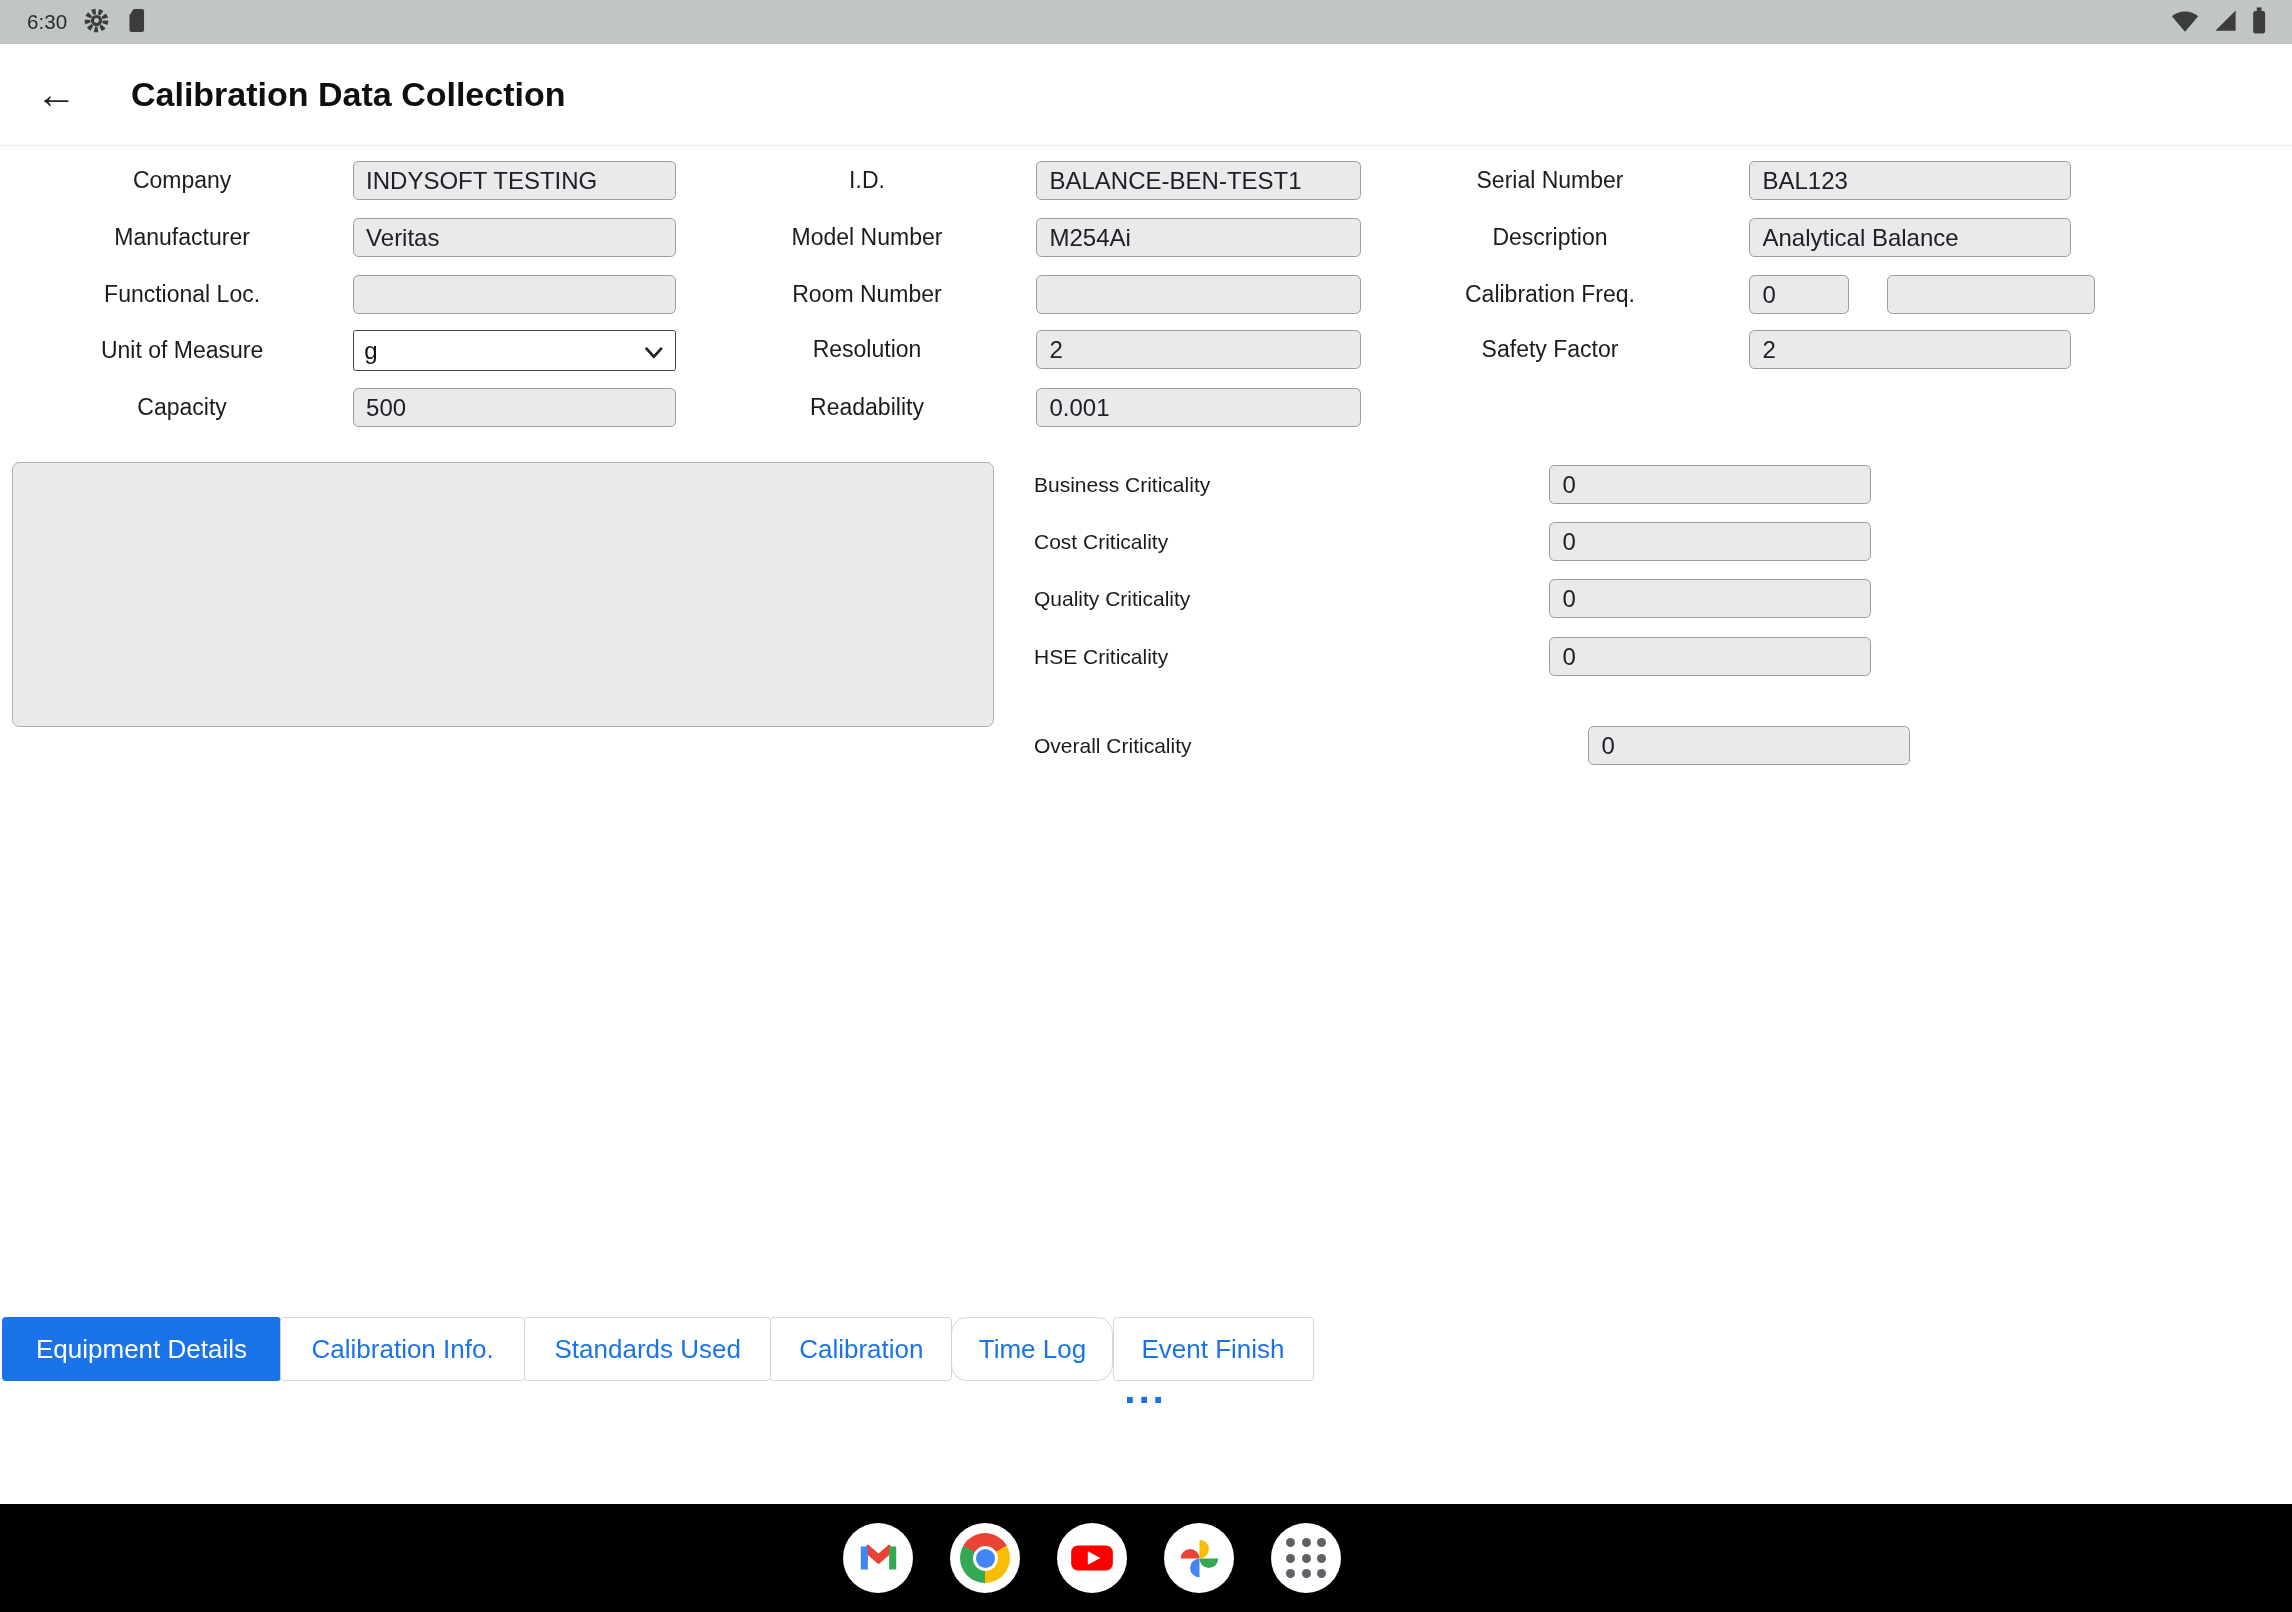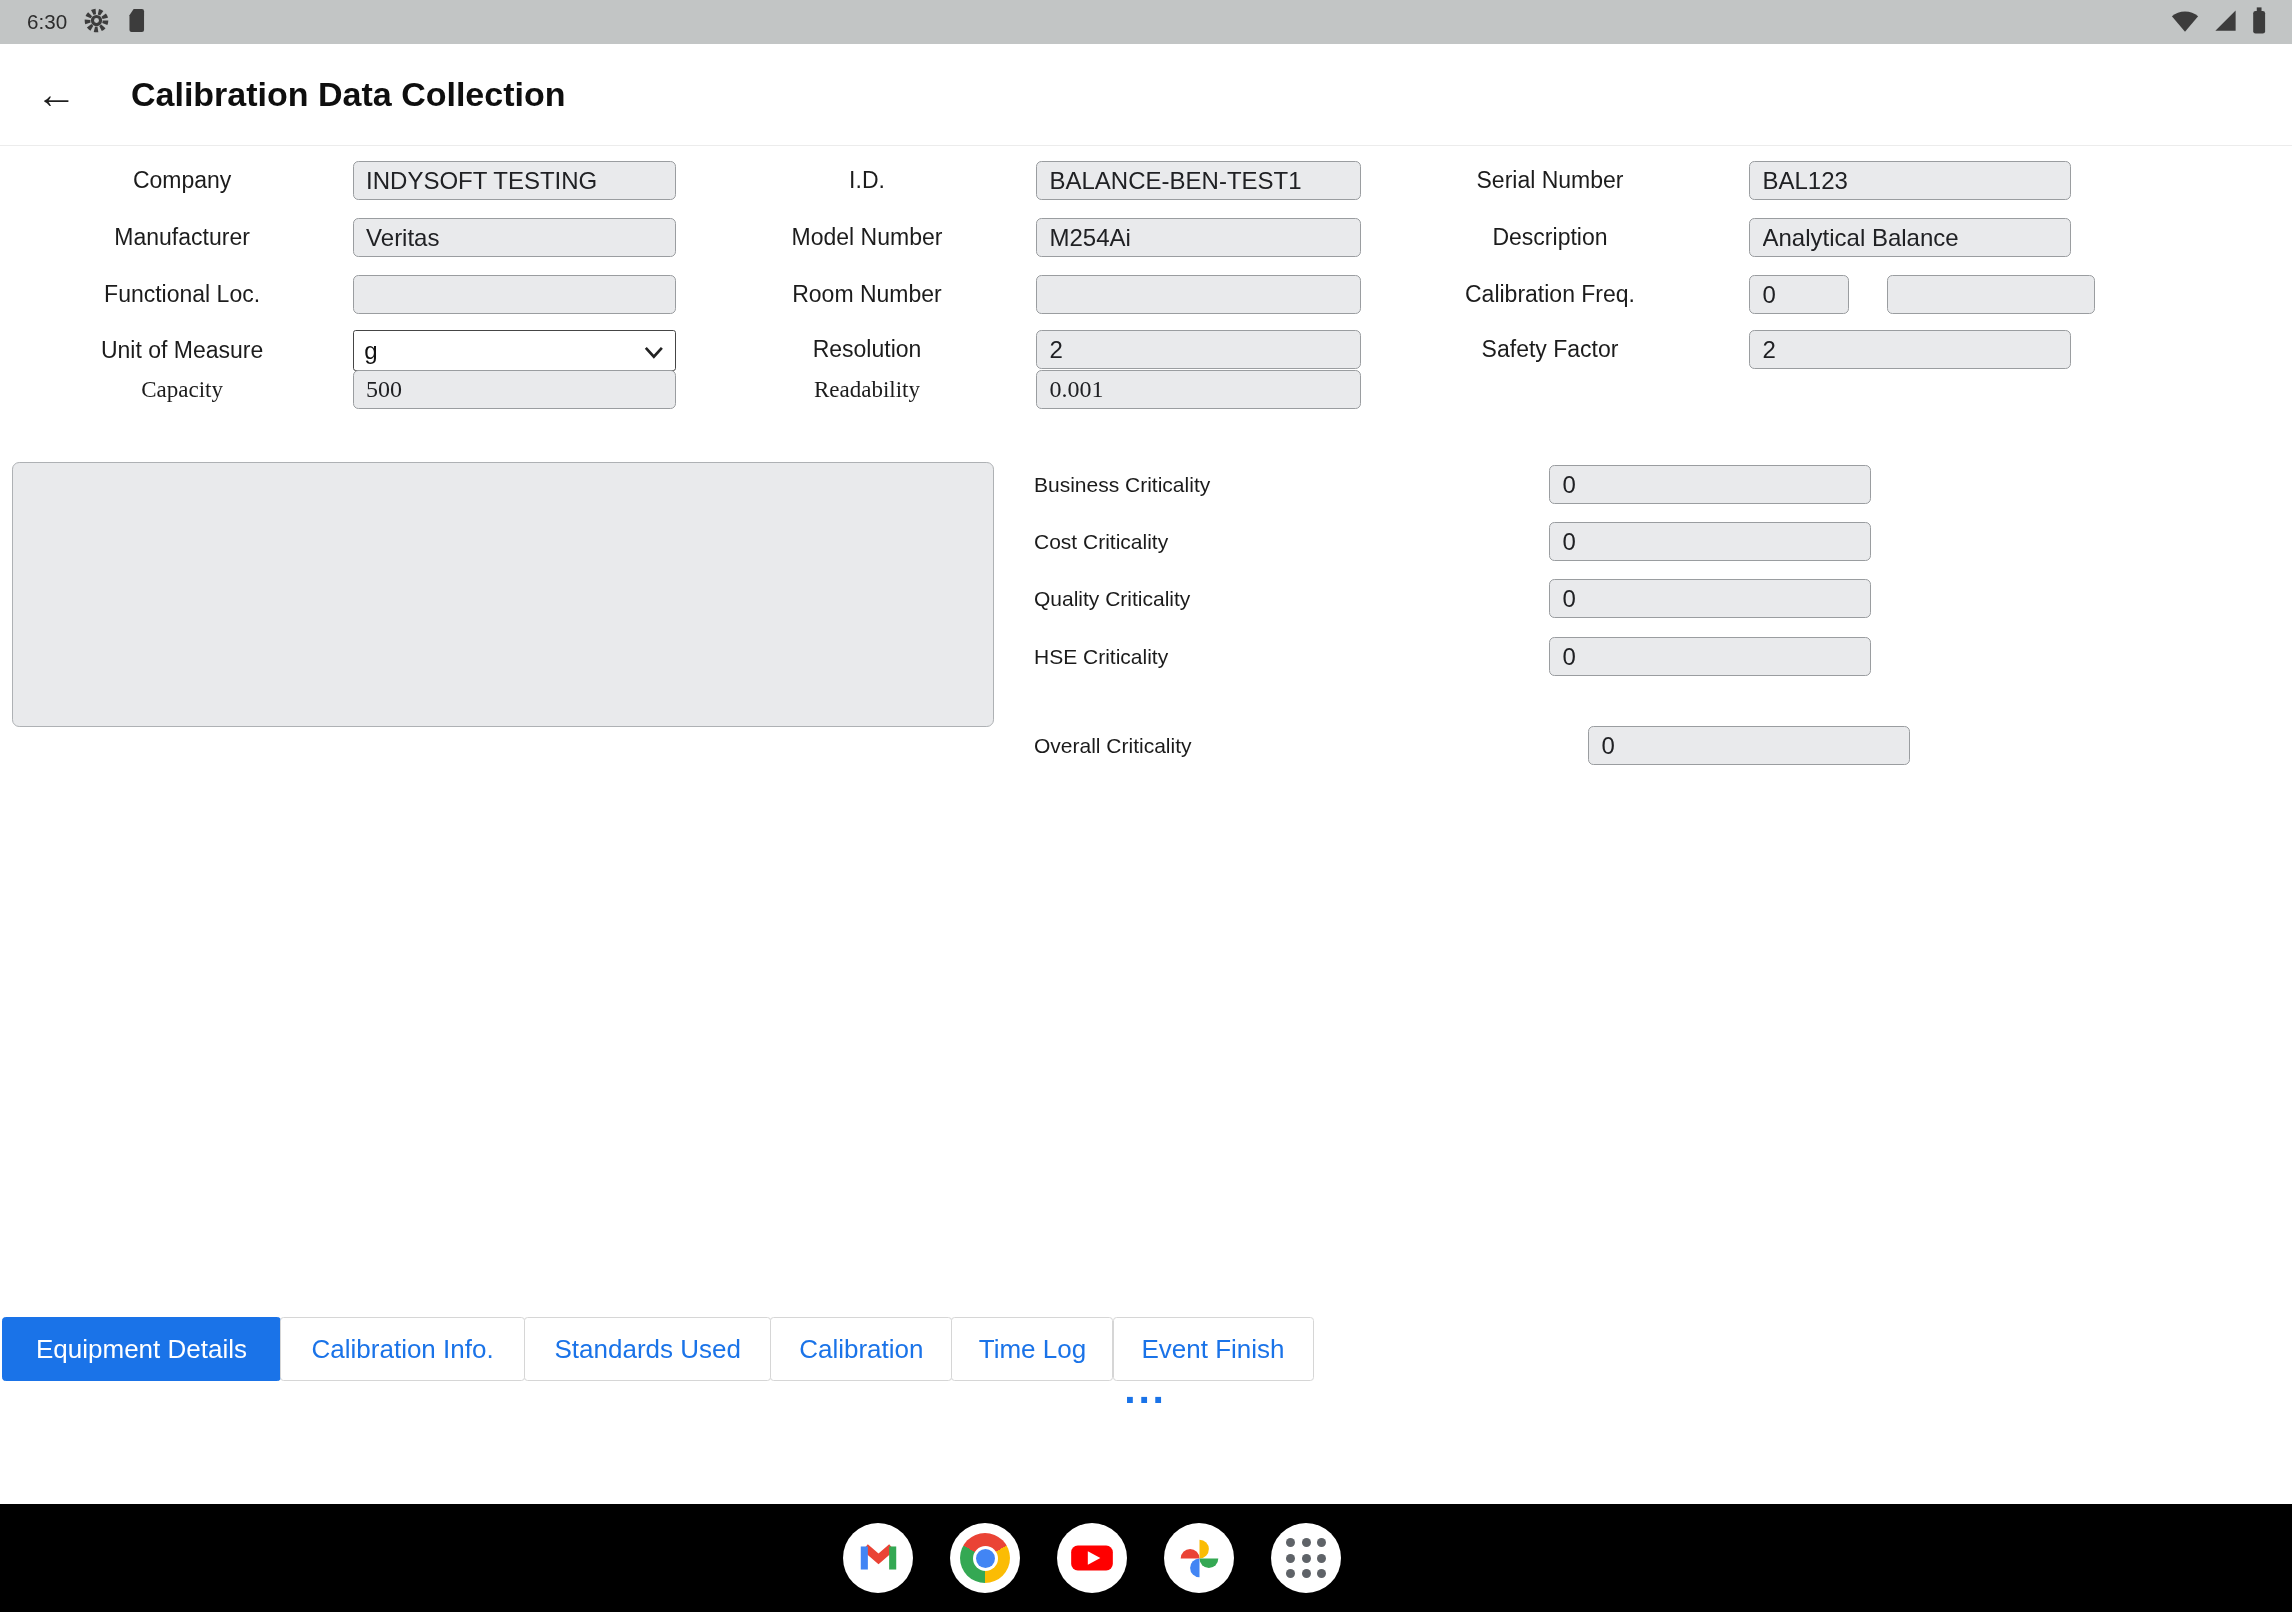--- a/index.html
+++ b/index.html
@@ -27,21 +27,21 @@
   }
   .back-button{ margin-left:36px; width:54px; font-size:41px; color:#1f1f1f; cursor:pointer; line-height:1; }
   .page-title{ margin:0 0 0 41px; font-size:34px; font-weight:700; color:#0f0f0f; }
 
   
   .field{ position:absolute; display:flex; align-items:center; }
   .field label{ font-size:23px; color:#1c1c1c;text-align:center; }
   .c1{ left:11.6px; }  .c1 label{ width:341px; }  .c1 .tin{ width:323px; }
   .c2{ left:698px; } .c2 label{ width:338px; }  .c2 .tin{ width:325px; }
   .c3{ left:1379px;gap:28px; }.c3 label{ width:342px; }  .c3 .tin{ width:322px; }
-  .r1{ top:161px; } .r2{ top:218px; } .r3{ top:275px; } .r4{ top:330px; } .r5{ top:370px;font-family:Liberation Serif, serif; }
+  .r1{ top:161px; } .r2{ top:218px; } .r3{ top:275px; } .r4{ top:330px; } .r5{ top:388px; }
 
   .tin{
     height:39px; background:#e9eaec; border:0.9px solid #9a9da0; border-radius:5.4px;
     font-size:24px; color:#202124; padding:0 12.5px; font-family:inherit; outline:none;
   }
   .tin.cf1{ width:100px !important; }
   .tin.cf2{ width:208px !important; margin-left:9.9px; }
 
   .select-box{
     width:323px; height:41px; background:#fff; border:1.8px solid #454545; border-radius:2.7px;
@@ -63,21 +63,21 @@
   
   .tabs{ position:absolute; left:2px; top:1317px; display:flex; }
   .tab{
     height:64px; background:#fff; color:#1a73e8; border:0.9px solid #d6d6d6;
     font-size:26px; font-family:inherit; display:flex; align-items:center; justify-content:center;
     cursor:pointer; margin-left:-0.9px; border-radius:3.6px; padding:0;
   }
   .tab:first-child{ margin-left:0; }
   .tab.active{ background:#1a73e8; color:#fff; border-color:#1a73e8; }
   .tab-eq{ width:279px; } .tab-ci{ width:245px; } .tab-su{ width:247px; }
-  .tab-ca{ width:182px; } .tab-tl{ width:162px; } .tab-ef{ width:201px; }
+  .tab-ca{ width:182px; } .tab-tl{ width:162px;border-radius:16px; } .tab-ef{ width:201px; }
 
   .more-dots{
     position:absolute; left:1090px; top:1362px; width:111px; height:54px;
     text-align:center; color:#1a73e8; font-size:41px; font-weight:700;
     letter-spacing:2.7px; line-height:54px; cursor:pointer;
   }
 
   
   .dock{ position:absolute; left:0; top:1504px; width:2293px; height:108px; background:#000; }
   .dock-icons{ position:absolute; left:843px; top:50%; transform:translateY(-50%); display:flex; gap:37px; }

